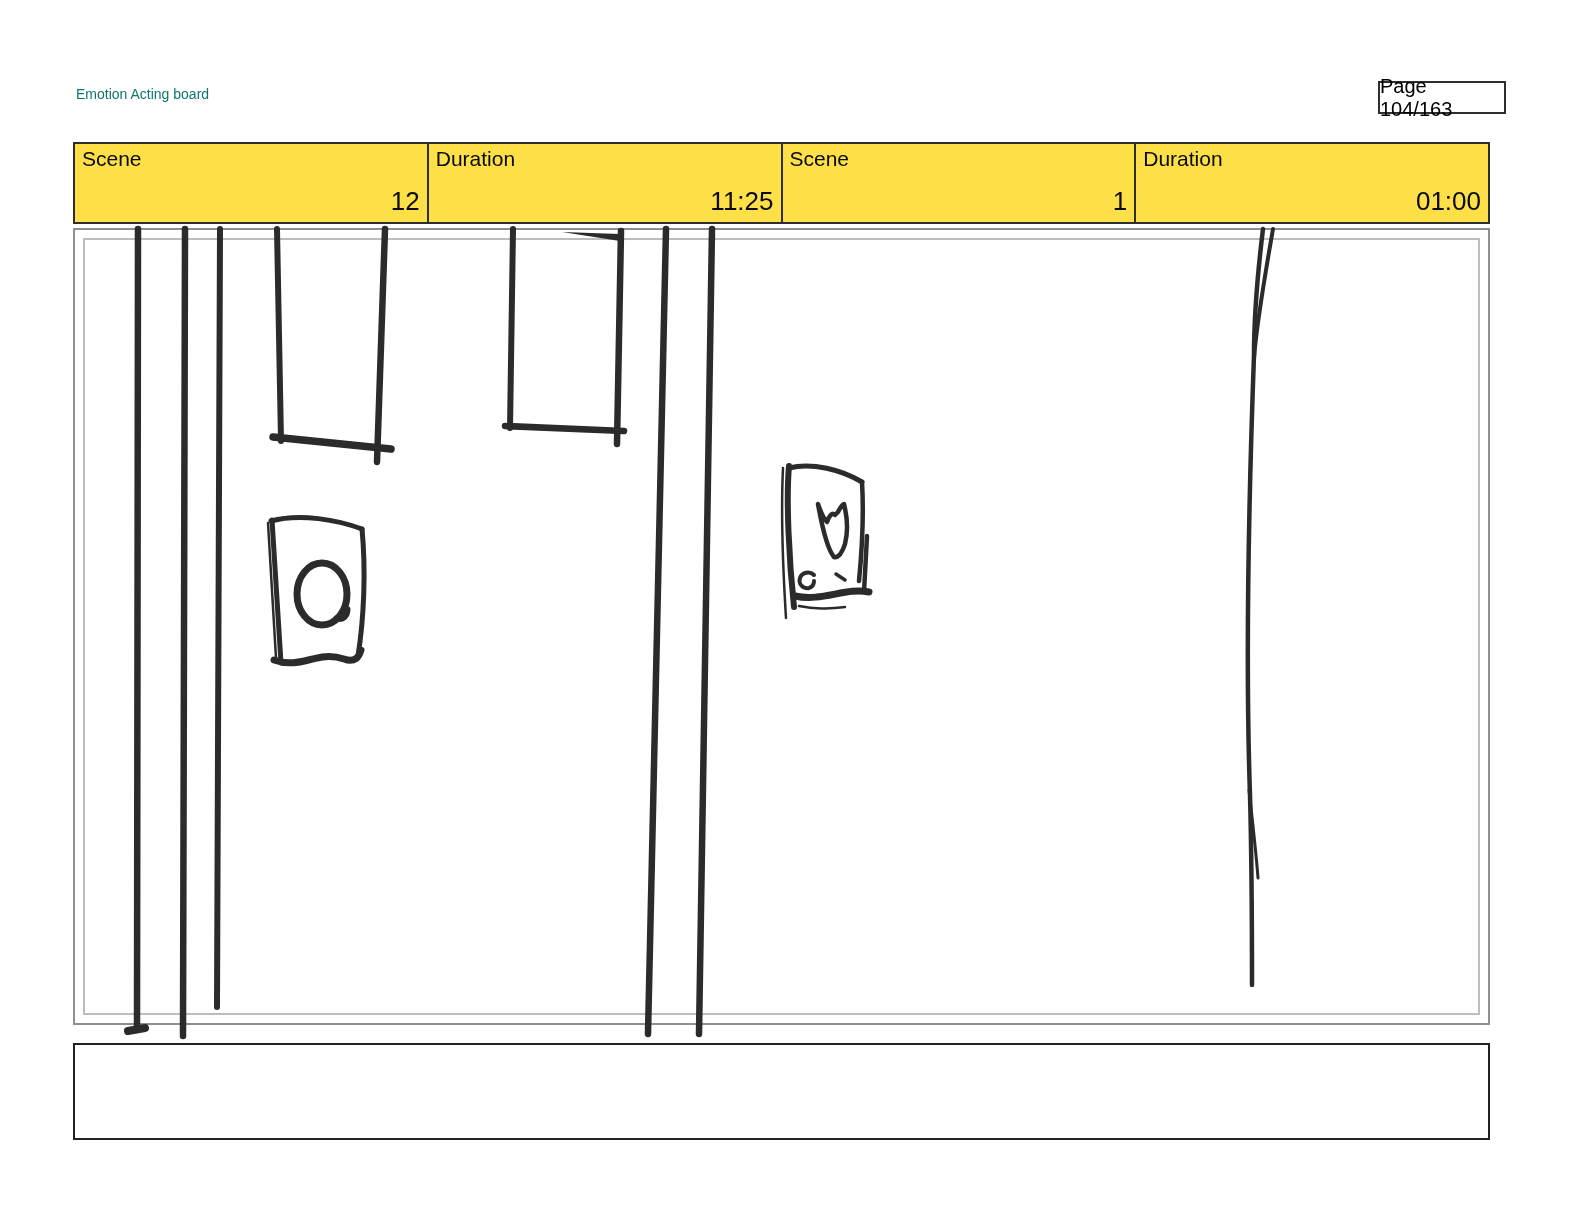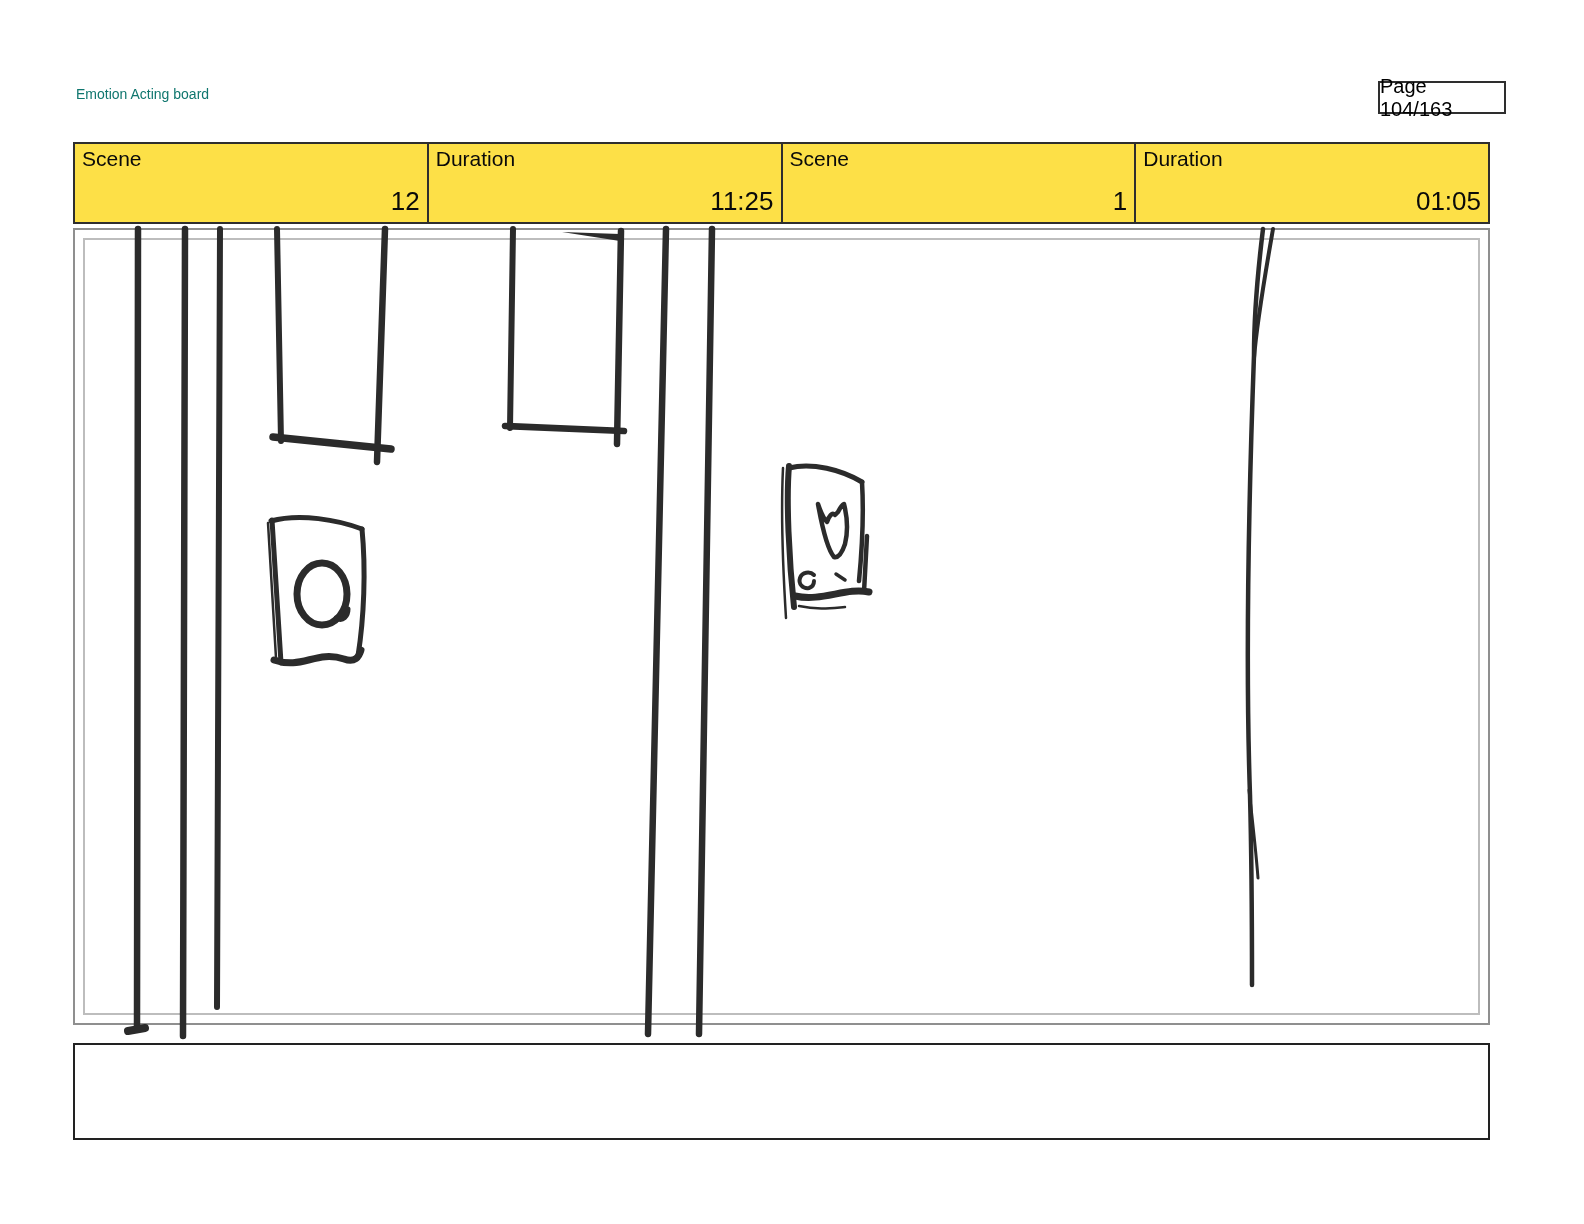--- a/index.html
+++ b/index.html
@@ -47,21 +47,21 @@
   <div class="info-cell">
     <div class="info-label">Duration</div>
     <div class="info-value">11:25</div>
   </div>
   <div class="info-cell">
     <div class="info-label">Scene</div>
     <div class="info-value">1</div>
   </div>
   <div class="info-cell">
     <div class="info-label">Duration</div>
-    <div class="info-value">01:05</div>
+    <div class="info-value">01:00</div>
   </div>
 </div>
 
 <div class="abs panel-outer"></div>
 <div class="abs panel-inner"></div>
 
 <svg class="abs sketch-svg" viewBox="0 0 1584 1224" xmlns="http://www.w3.org/2000/svg" fill="none" stroke="#2b2b2b" stroke-linecap="round" stroke-linejoin="round">
 
   <g>
     <path d="M138 229 L137 1027" stroke-width="6.5"></path>

